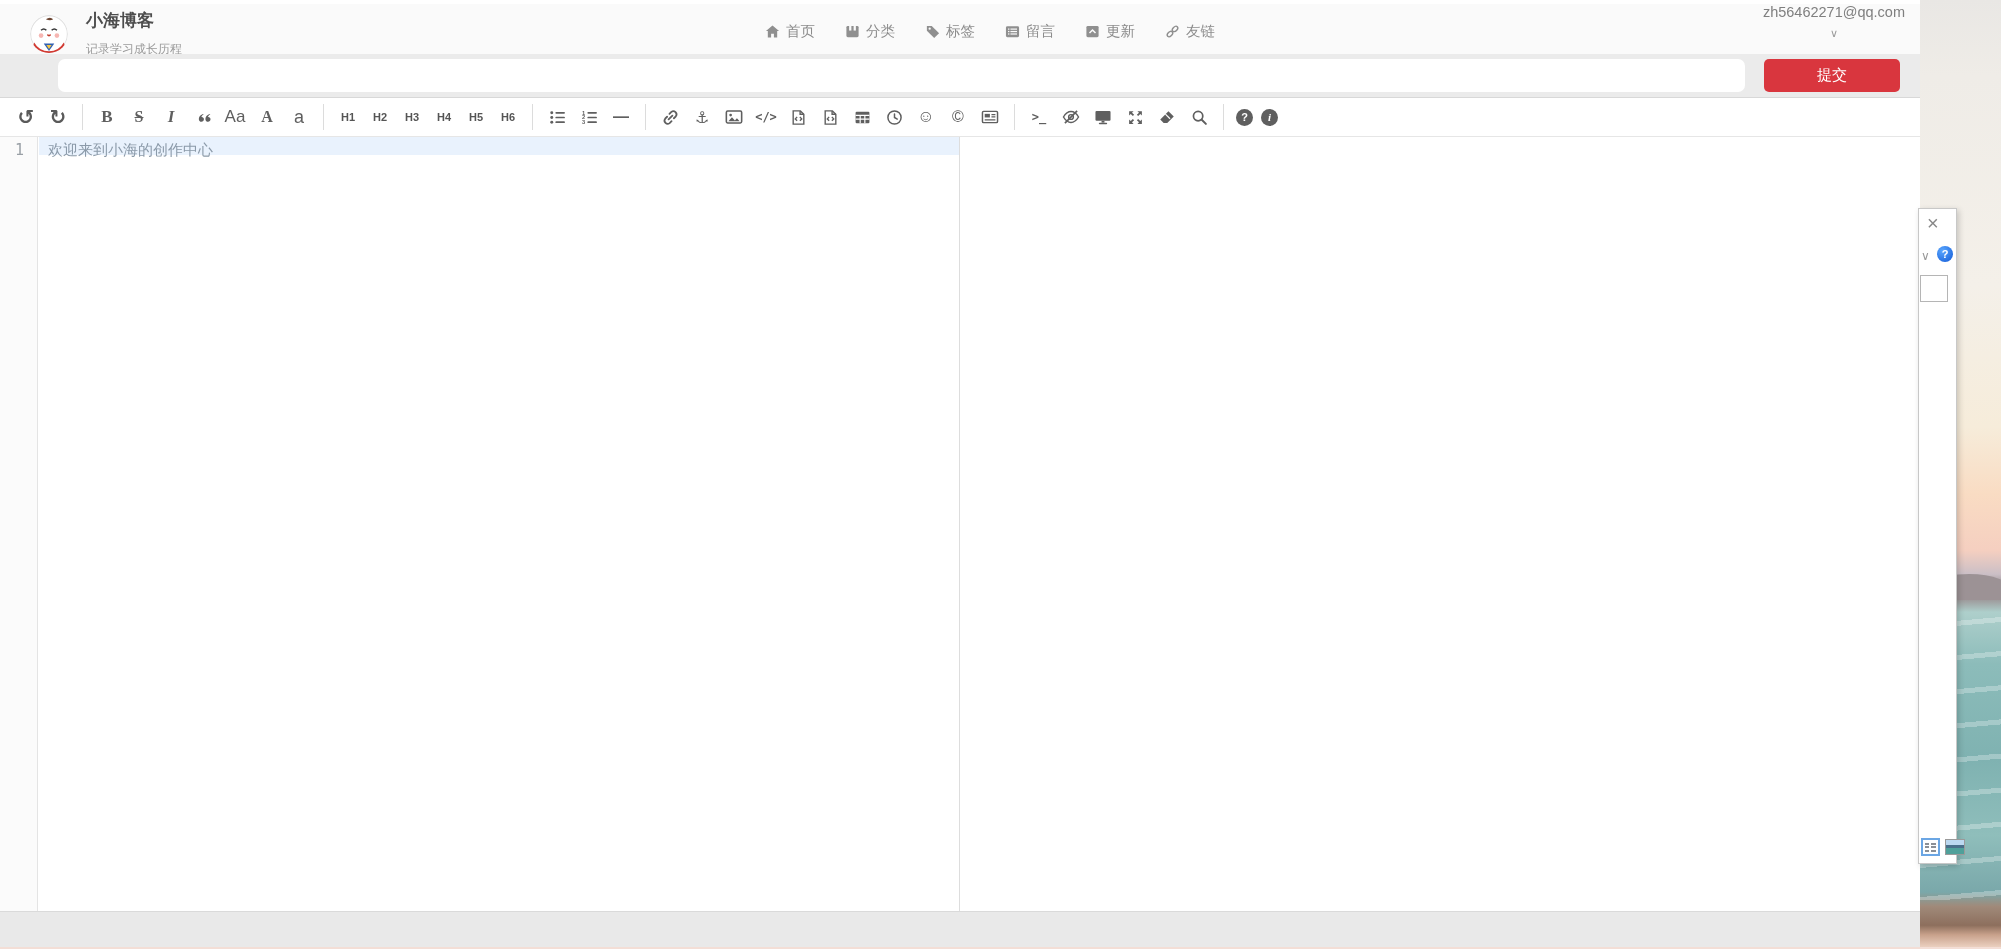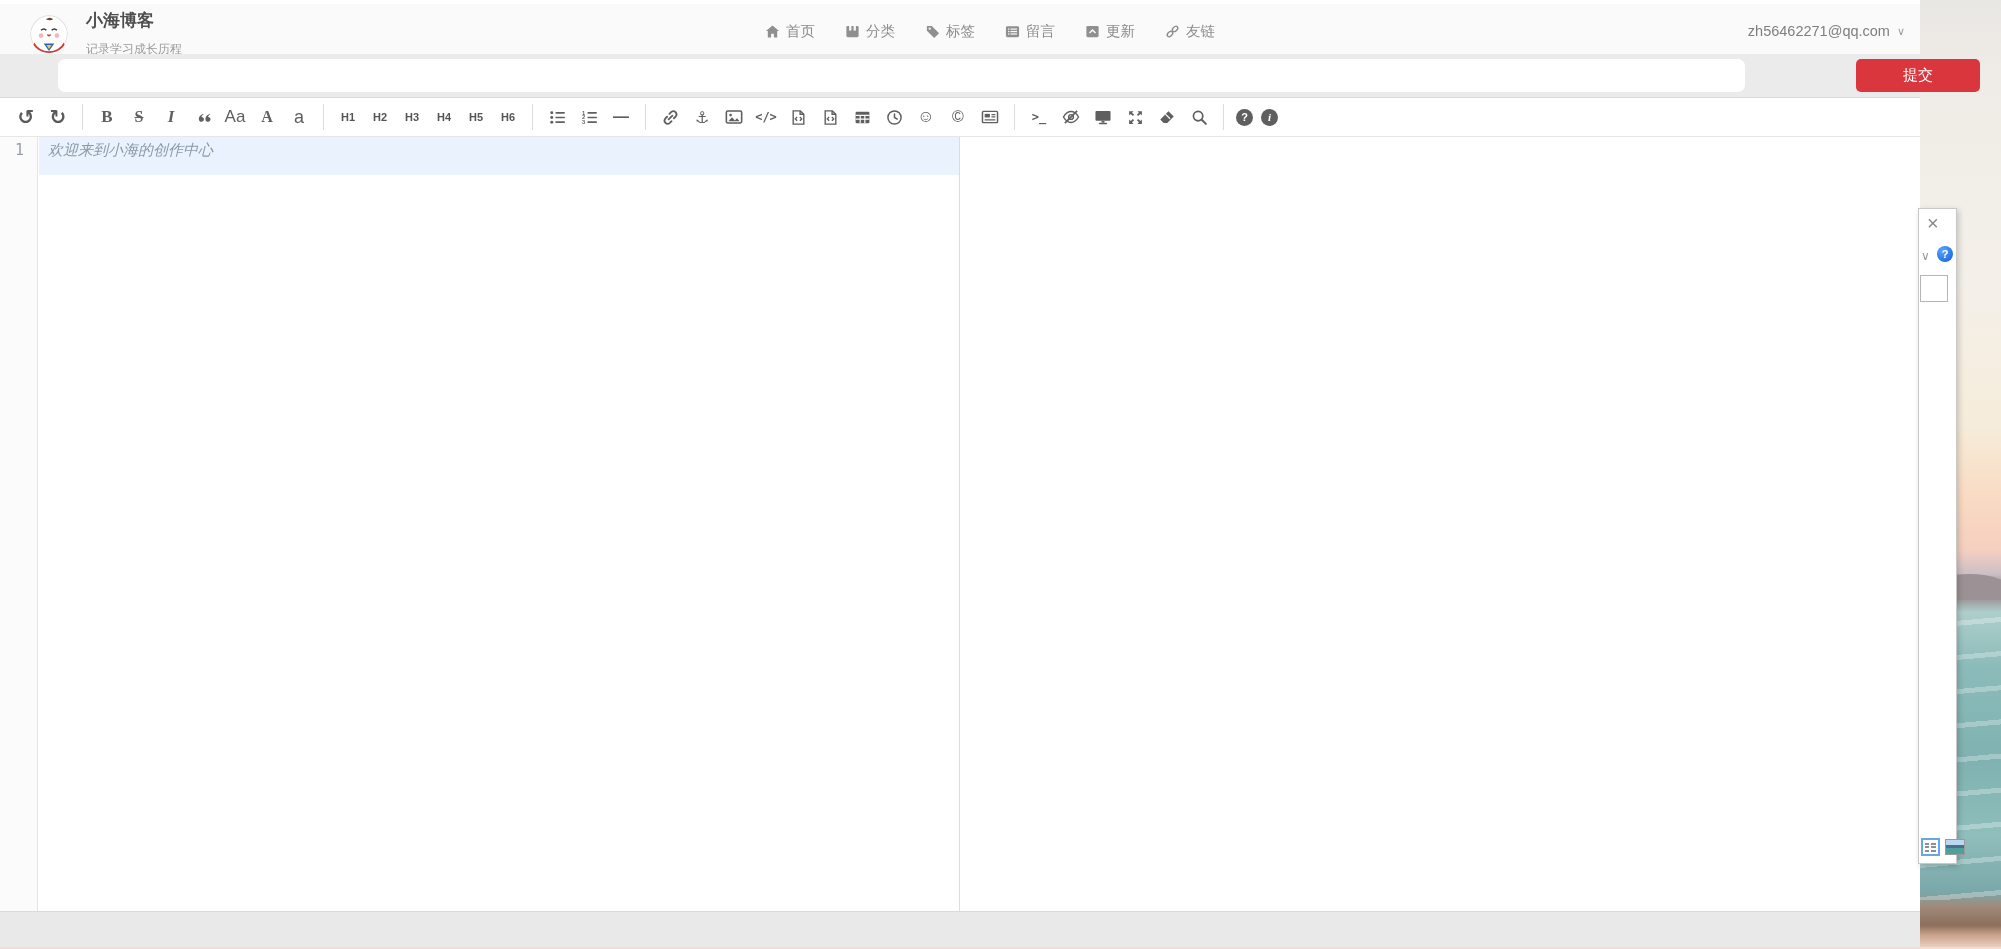--- a/index.html
+++ b/index.html
@@ -26,28 +26,28 @@
       border-bottom:4px solid #14b8a6;box-sizing:border-box;}
   .brand{position:absolute;left:30px;top:7px;display:flex;align-items:center;gap:18px;cursor:pointer;}
   .avatar{width:38px;height:38px;border-radius:50%;overflow:hidden;background:#fff;flex:0 0 auto;}
   .site-title{font-size:17px;font-weight:700;color:#4d4d4d;line-height:20px;}
   .site-subtitle{font-size:12px;color:#9b9b9b;line-height:15px;margin-top:11px;}
   .main-nav{position:absolute;left:765px;top:0;height:54px;display:flex;align-items:center;}
   .nav-item{display:inline-flex;align-items:center;gap:6px;margin-right:30px;
       font-size:14.5px;color:#8c8c8c;cursor:pointer;white-space:nowrap;}
   .nav-icon{display:inline-flex;color:#8f8f8f;}
   .user-menu{position:absolute;right:15px;top:0;height:54px;display:flex;align-items:center;gap:7px;
-      font-size:14.5px;color:#7f7f7f;cursor:pointer;}
+      font-size:14.5px;color:#7f7f7f;cursor:pointer;flex-direction:column;}
   .user-chev{font-size:11px;color:#9a9a9a;}
 
   
   .title-bar{position:absolute;left:0;top:54px;width:1920px;height:43px;background:#ebebeb;box-sizing:border-box;}
   .title-input{position:absolute;left:58px;top:5px;width:1687px;height:33px;border:none;outline:none;
       border-radius:7px;background:#fff;font-size:15px;padding:0 14px;box-sizing:border-box;color:#333;}
-  .submit-btn{position:absolute;left:1856px;top:5px;width:124px;height:33px;border:none;border-radius:5px;
+  .submit-btn{position:absolute;left:1764px;top:5px;width:136px;height:33px;border:none;border-radius:5px;
       background:#d9363e;color:#fff;font-size:15px;cursor:pointer;
       font-family:"Liberation Sans","DejaVu Sans",sans-serif;}
 
   
   .toolbar{position:absolute;left:0;top:97px;width:1920px;height:40px;background:#fff;
       border-top:1px solid #d8d8d8;border-bottom:1px solid #e6e6e6;box-sizing:border-box;
       display:flex;align-items:center;padding-left:10px;}
   .tb-btn{display:inline-flex;align-items:center;justify-content:center;min-width:24px;height:28px;
       margin:0 4px;color:#5f5f5f;font-size:15px;cursor:pointer;border-radius:3px;white-space:nowrap;}
   .tb-btn svg{display:block;}
@@ -73,21 +73,21 @@
 
   
   .editor-wrap{position:absolute;left:0;top:137px;width:1920px;height:774px;display:flex;}
   .editor-pane{position:relative;width:960px;box-sizing:border-box;border-right:1px solid #ddd;
       background:#fff;cursor:text;}
   .gutter{position:absolute;left:0;top:0;bottom:0;width:38px;background:#fbfbfb;
       border-right:1px solid #e4e4e4;box-sizing:border-box;}
   .line-number{height:26px;line-height:26px;text-align:right;padding-right:13px;
       color:#9aa0a6;font-size:15px;font-family:"DejaVu Sans Mono","Liberation Mono",monospace;}
   .code-area{margin-left:39px;}
-  .active-line{height:38px;line-height:26px;background:#e9f2fd;font-style:italic;}
+  .active-line{height:18px;line-height:26px;background:#e9f2fd;}
   .code-text{padding-left:9px;font-size:15px;color:#8b9aa9;
       font-family:"DejaVu Sans Mono","DejaVu Sans","Liberation Mono",monospace;}
   .preview-pane{flex:1;background:#fff;}
 
   
   .page-footer{position:absolute;left:0;top:911px;width:1920px;height:36px;background:#e9e9e9;
       border-top:1px solid #dadada;box-sizing:border-box;}
   .bottom-strip{position:absolute;left:0;top:947px;width:2001px;height:2px;background:#f3ded6;}
 
   

